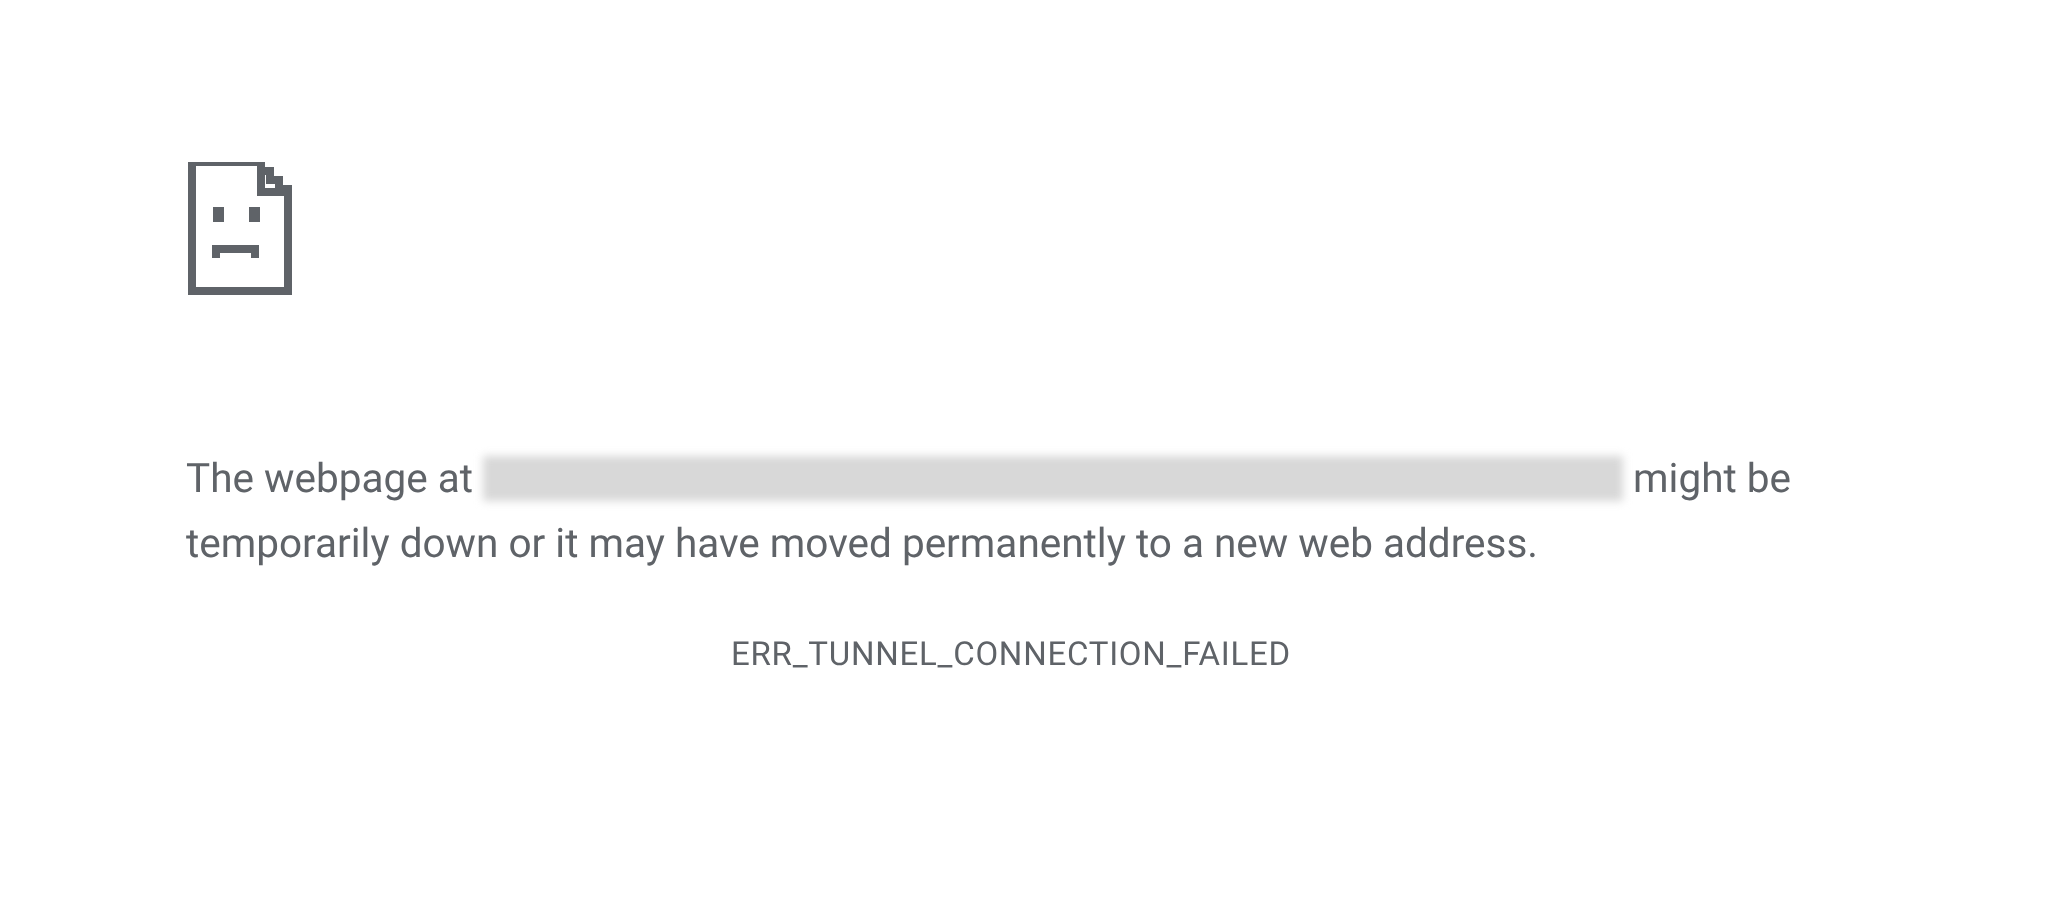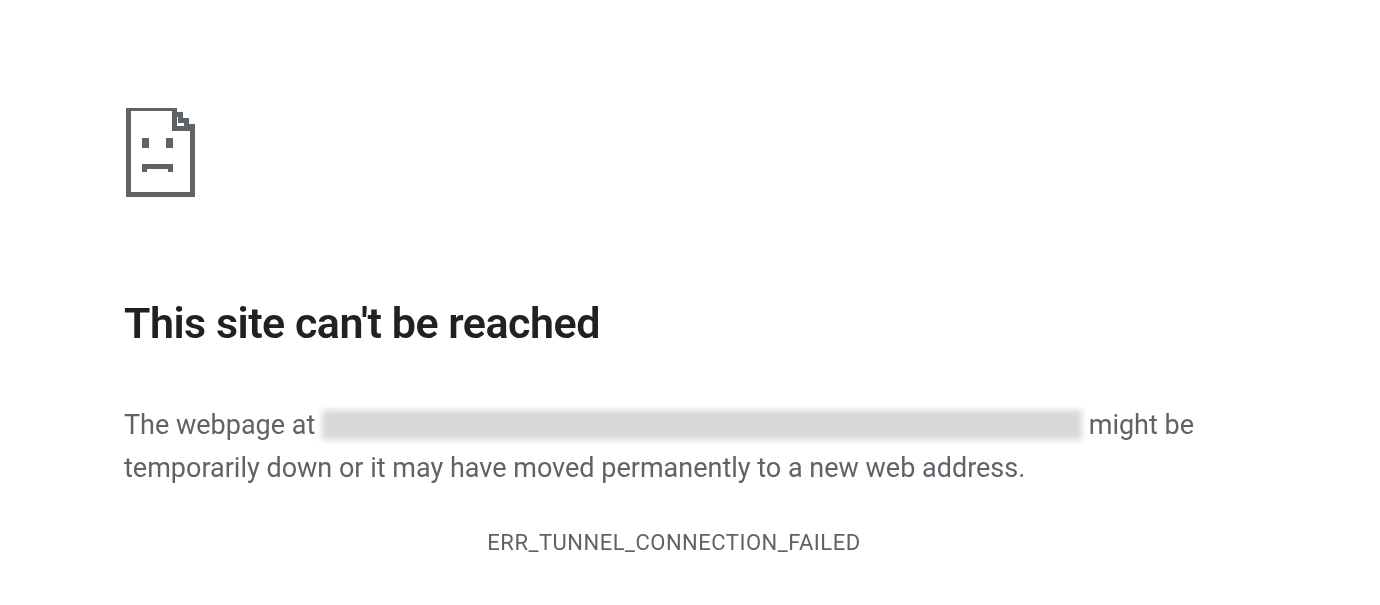--- a/index.html
+++ b/index.html
@@ -68,20 +68,19 @@
       <path d="M 50 2 L 50 20 L 66 20" fill="none" stroke="#5f6368" stroke-width="5"></path>
 
       <rect x="18" y="30" width="7" height="10" fill="#5f6368"></rect>
 
       <rect x="42" y="30" width="7" height="10" fill="#5f6368"></rect>
 
       <path d="M 20 64 L 20 58 L 46 58 L 46 64" fill="none" stroke="#5f6368" stroke-width="5"></path>
     </svg>
   </div>
 
-  <h1 class="heading">This site can't be reached</h1>
 
   <p class="description">
     <span>The webpage at </span><span class="redacted-url"></span><span> might be temporarily down or it may have moved permanently to a new web address.</span>
   </p>
 
   <div class="error-code">ERR_TUNNEL_CONNECTION_FAILED</div>
 </div>
 
 </body></html>

